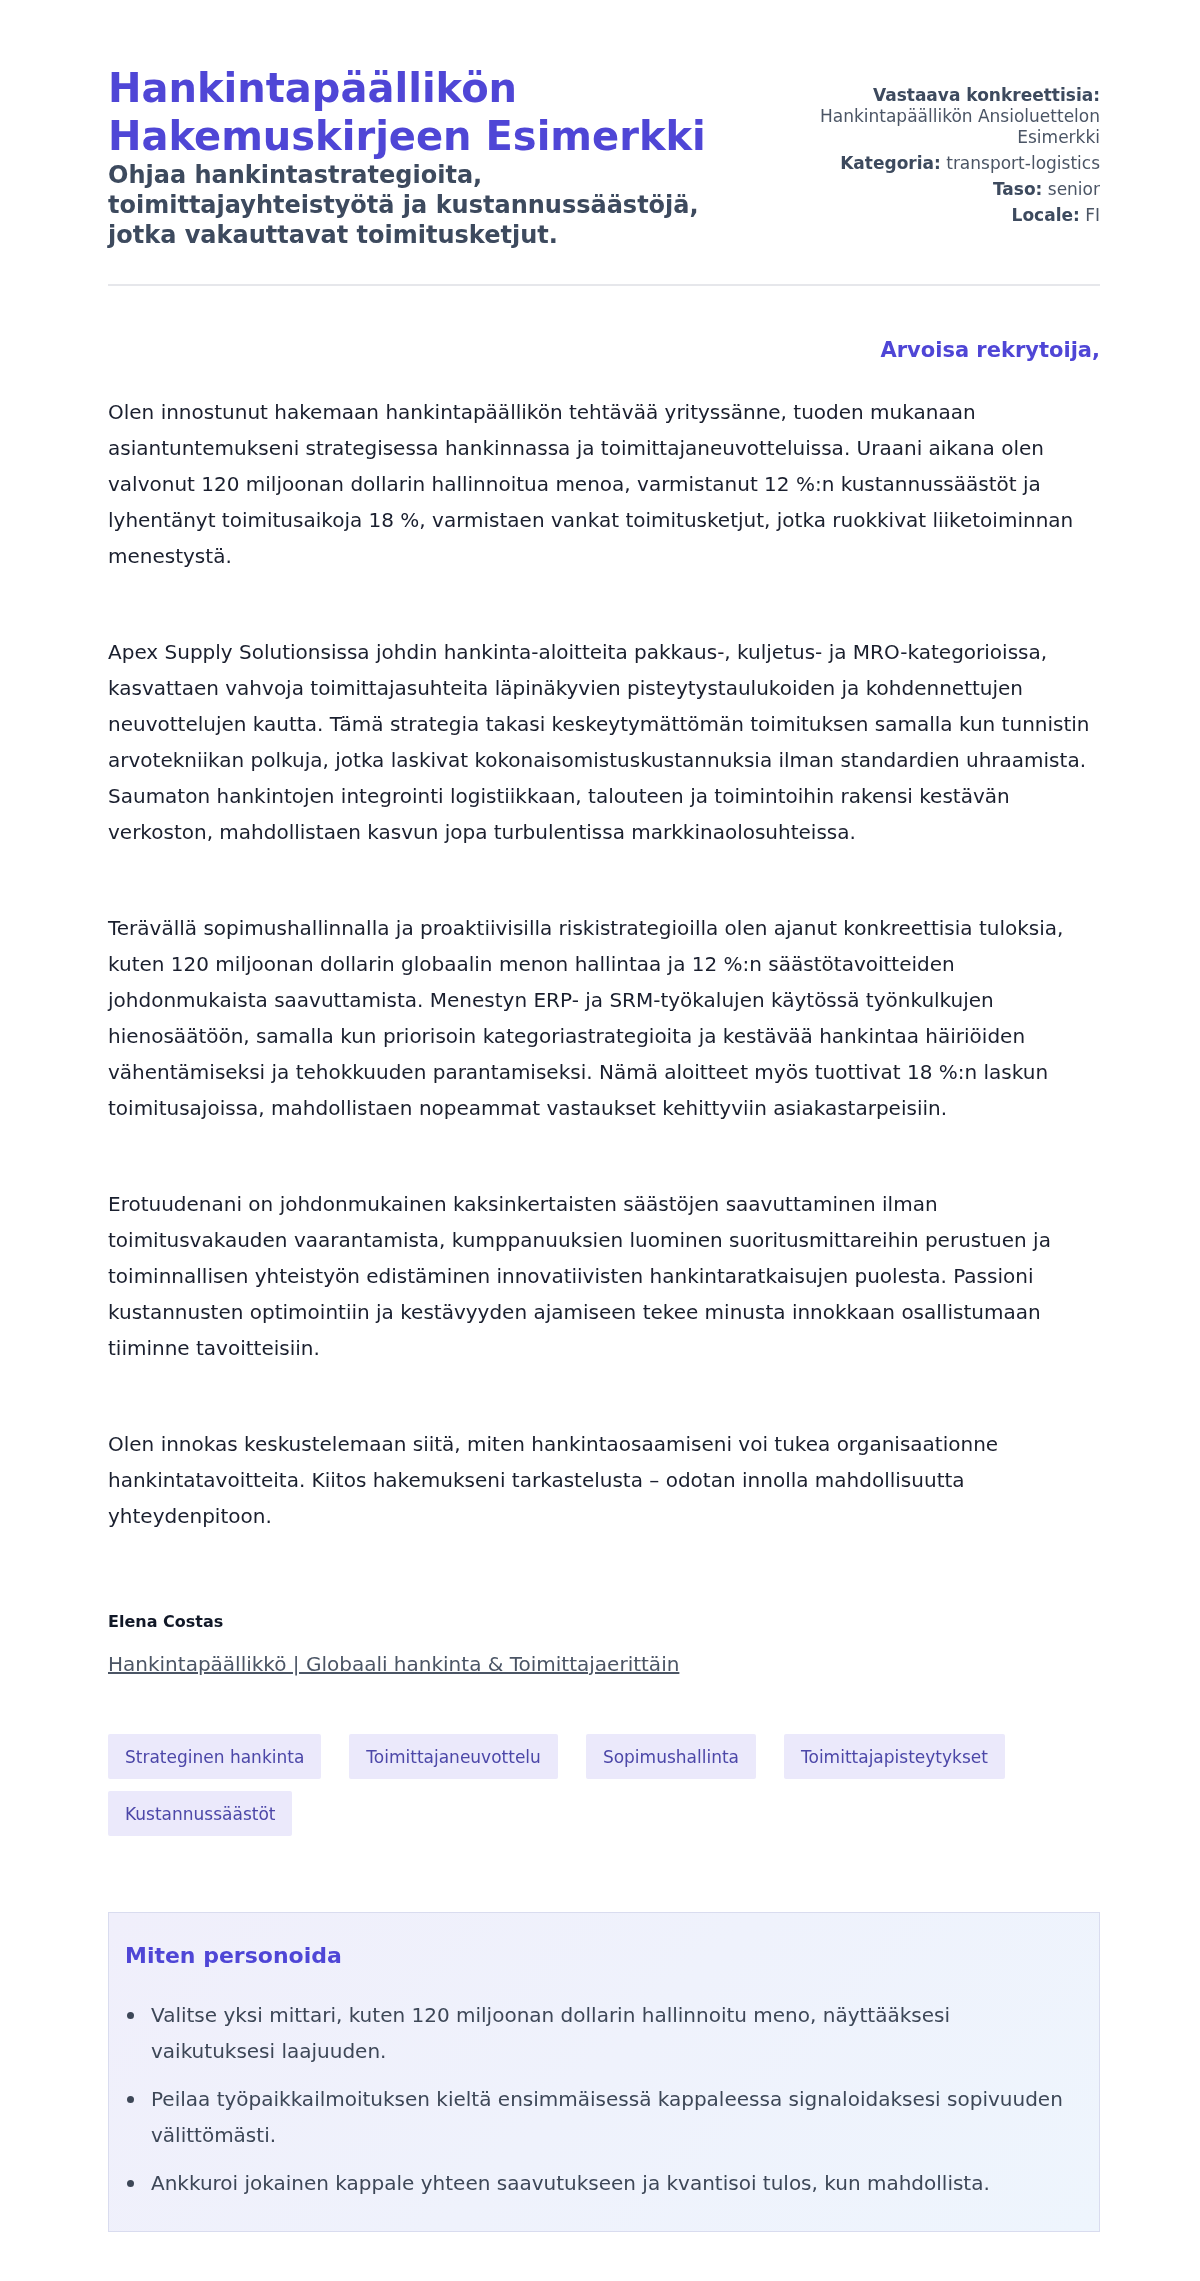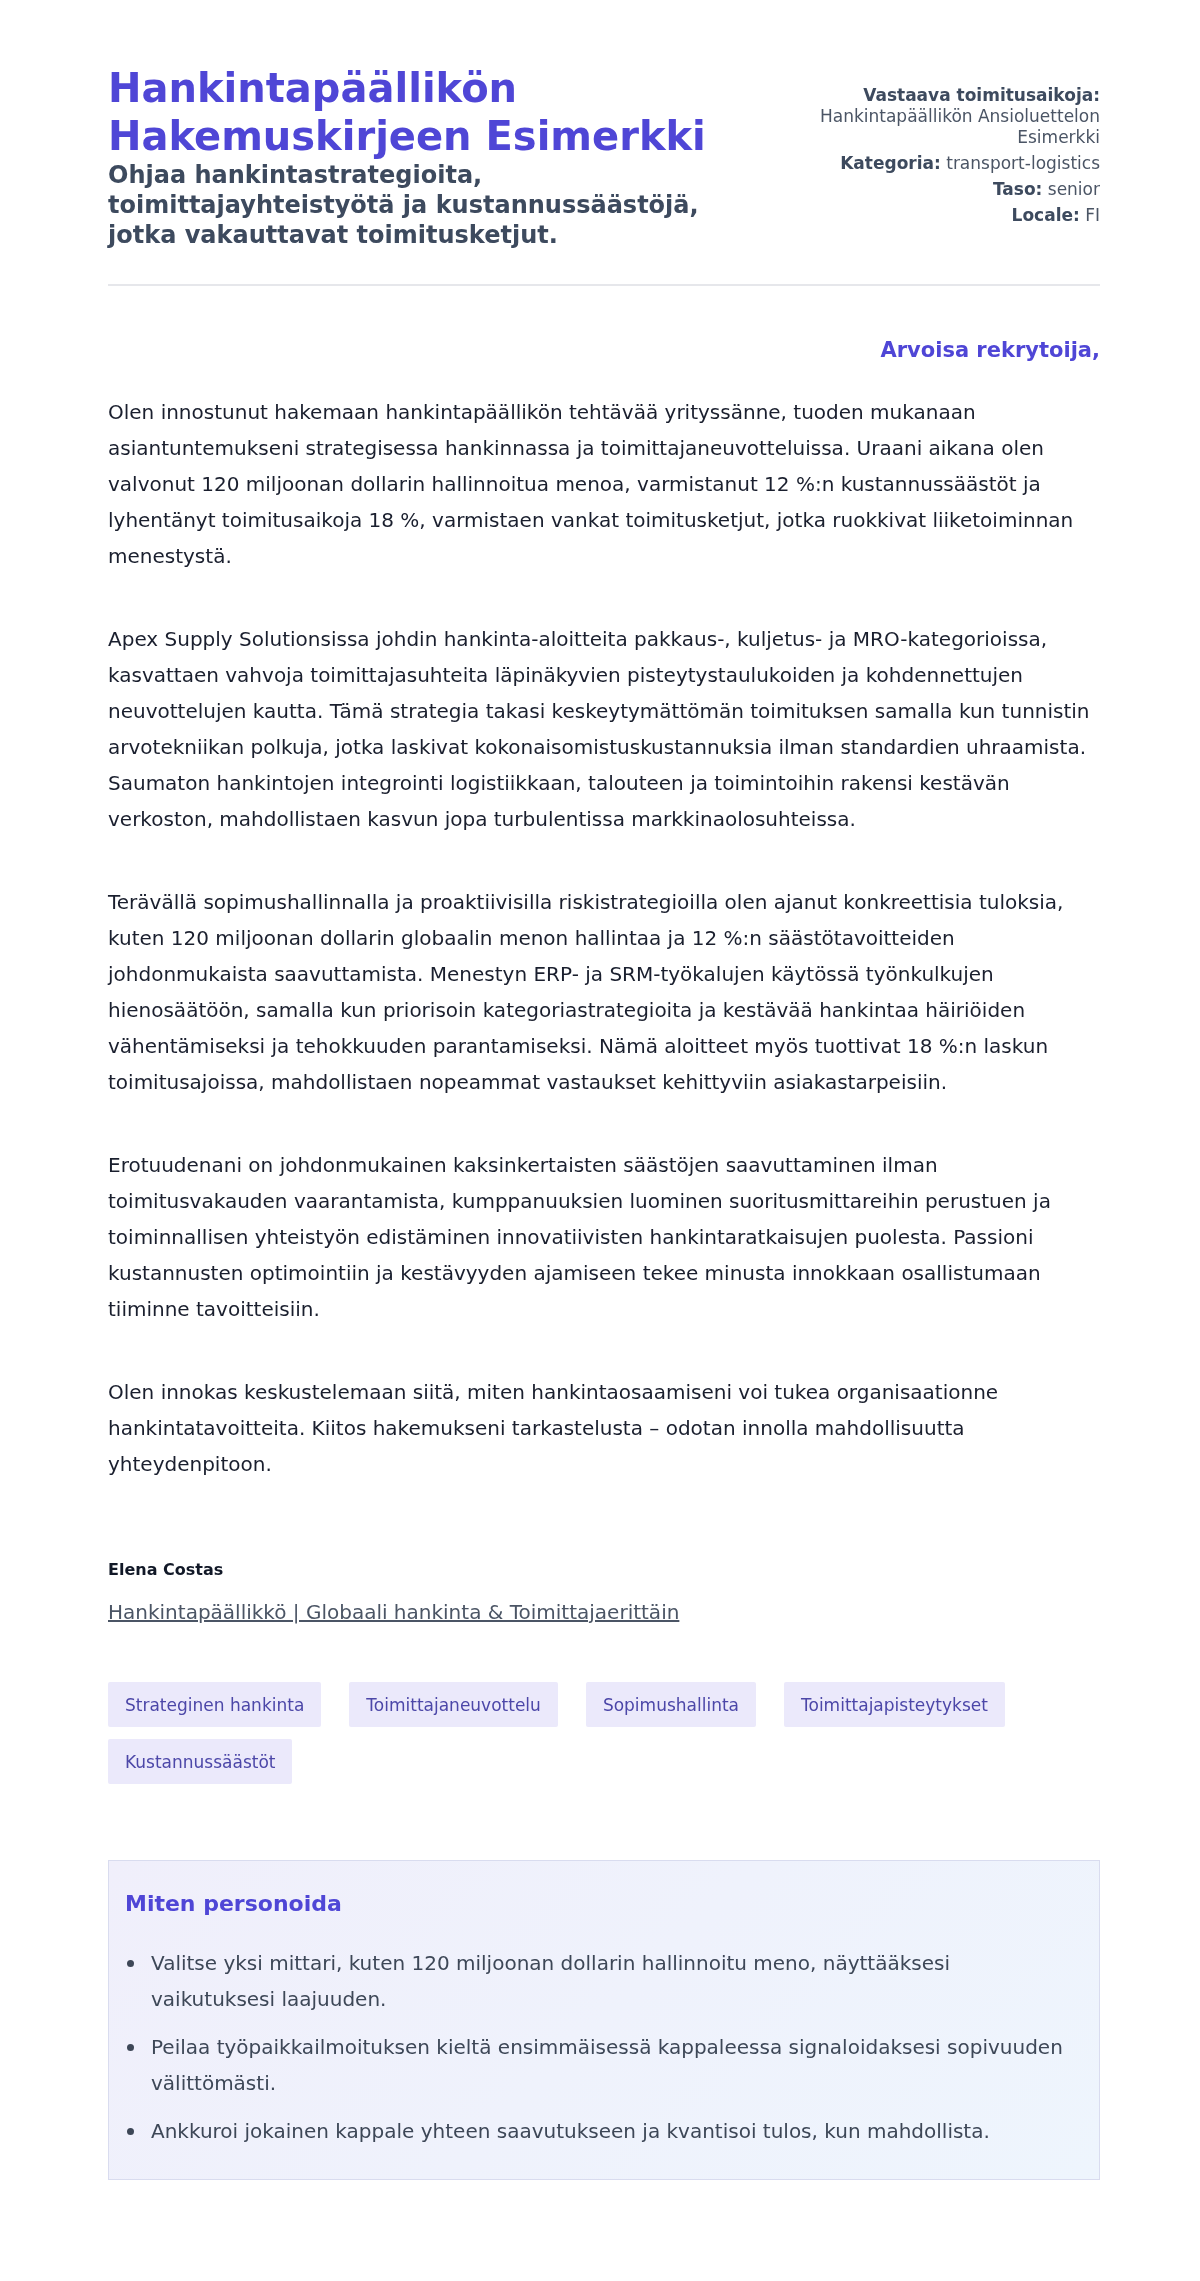--- a/index.html
+++ b/index.html
@@ -52,21 +52,21 @@
       color: #4f46d6;
       line-height: 28px;
       text-align: right;
     }
     .para {
       margin-top: 30px;
       font-size: 20px;
       line-height: 36px;
       color: #1a1f2e;
     }
-    .para + .para { margin-top: 47px; }
+    .para + .para { margin-top: 60px; }
     .signature { margin-top: 74px; }
     .sig-name {
       font-size: 16px;
       font-weight: bold;
       color: #111827;
       line-height: 28px;
     }
     .sig-role {
       margin-top: 14px;
       font-size: 20px;
@@ -130,21 +130,21 @@
 
 <div class="page">
 
   <header class="header">
     <div class="title-block">
       <h1 class="doc-title">Hankintapäällikön Hakemuskirjeen Esimerkki</h1>
       <h2 class="doc-subtitle">Ohjaa hankintastrategioita, toimittajayhteistyötä ja kustannussäästöjä, jotka vakauttavat toimitusketjut.</h2>
     </div>
     <div class="meta">
       <div class="meta-row">
-        <div class="lbl">Vastaava toimitusaikoja:</div>
+        <div class="lbl">Vastaava konkreettisia:</div>
         <div>Hankintapäällikön Ansioluettelon Esimerkki</div>
       </div>
       <div class="meta-row">
         <span class="lbl">Kategoria:</span>
         <span>transport-logistics</span>
       </div>
       <div class="meta-row">
         <span class="lbl">Taso:</span>
         <span>senior</span>
       </div>

